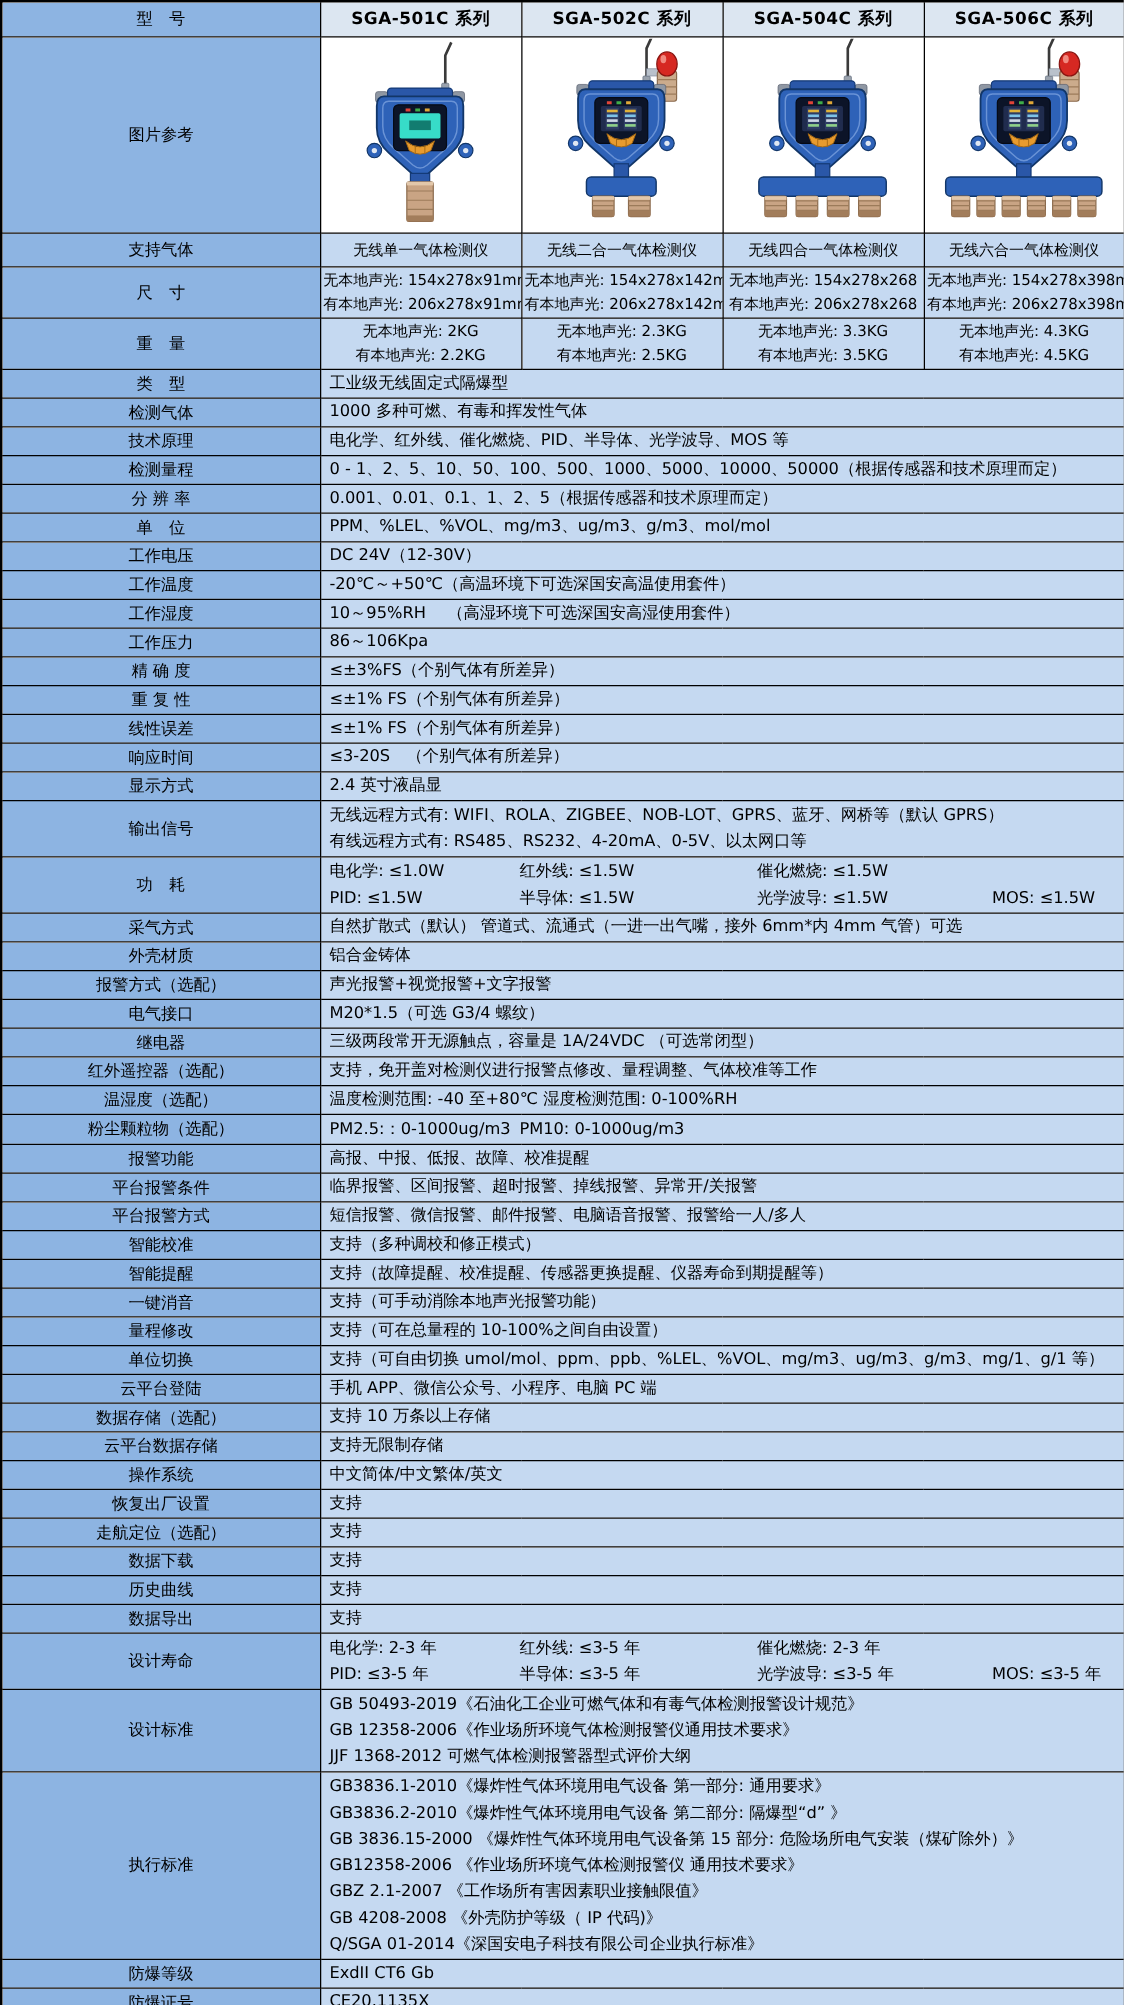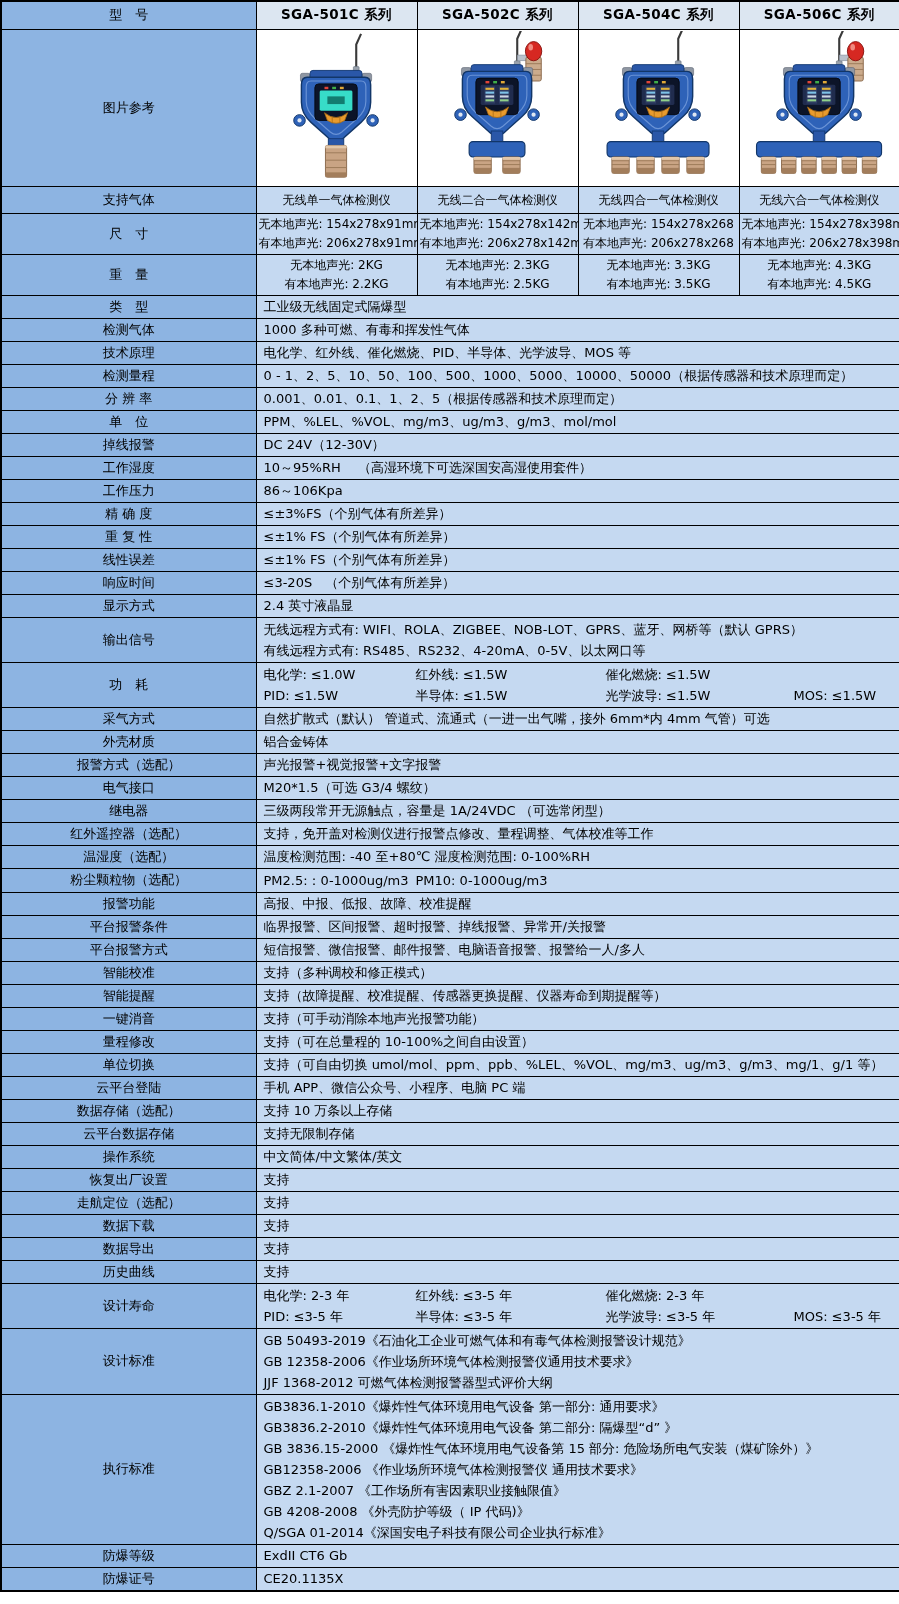--- a/index.html
+++ b/index.html
@@ -327,22 +327,26 @@
       </tr>
       <tr class="spec-row" style="height: 22px;">
         <td class="label">分 辨 率</td>
         <td class="val" colspan="4">0.001、0.01、0.1、1、2、5（根据传感器和技术原理而定）</td>
       </tr>
       <tr class="spec-row" style="height: 22px;">
         <td class="label">单　位</td>
         <td class="val" colspan="4">PPM、%LEL、%VOL、mg/m3、ug/m3、g/m3、mol/mol</td>
       </tr>
       <tr class="spec-row" style="height: 22px;">
-        <td class="label">掉线报警</td>
+        <td class="label">工作电压</td>
         <td class="val" colspan="4">DC 24V（12-30V）</td>
+      </tr>
+      <tr class="spec-row" style="height: 22px;">
+        <td class="label">工作温度</td>
+        <td class="val" colspan="4">-20℃～+50℃（高温环境下可选深国安高温使用套件）</td>
       </tr>
       <tr class="spec-row" style="height: 22px;">
         <td class="label">工作湿度</td>
         <td class="val" colspan="4">10～95%RH 　（高湿环境下可选深国安高湿使用套件）</td>
       </tr>
       <tr class="spec-row" style="height: 22px;">
         <td class="label">工作压力</td>
         <td class="val" colspan="4">86～106Kpa</td>
       </tr>
       <tr class="spec-row" style="height: 22px;">
@@ -479,25 +483,25 @@
       </tr>
       <tr class="spec-row" style="height: 22px;">
         <td class="label">走航定位（选配）</td>
         <td class="val" colspan="4">支持</td>
       </tr>
       <tr class="spec-row" style="height: 22px;">
         <td class="label">数据下载</td>
         <td class="val" colspan="4">支持</td>
       </tr>
       <tr class="spec-row" style="height: 22px;">
+        <td class="label">历史曲线</td>
+        <td class="val" colspan="4">支持</td>
+      </tr>
+      <tr class="spec-row" style="height: 22px;">
         <td class="label">数据导出</td>
-        <td class="val" colspan="4">支持</td>
-      </tr>
-      <tr class="spec-row" style="height: 22px;">
-        <td class="label">历史曲线</td>
         <td class="val" colspan="4">支持</td>
       </tr>
       <tr class="spec-row" style="height: 42px;">
         <td class="label">设计寿命</td>
         <td class="val" colspan="4">
           <div class="vline cols-line">
             <span class="seg">电化学: 2-3 年</span>
             <span class="seg">红外线: ≤3-5 年</span>
             <span class="seg">催化燃烧: 2-3 年</span>
           </div>

